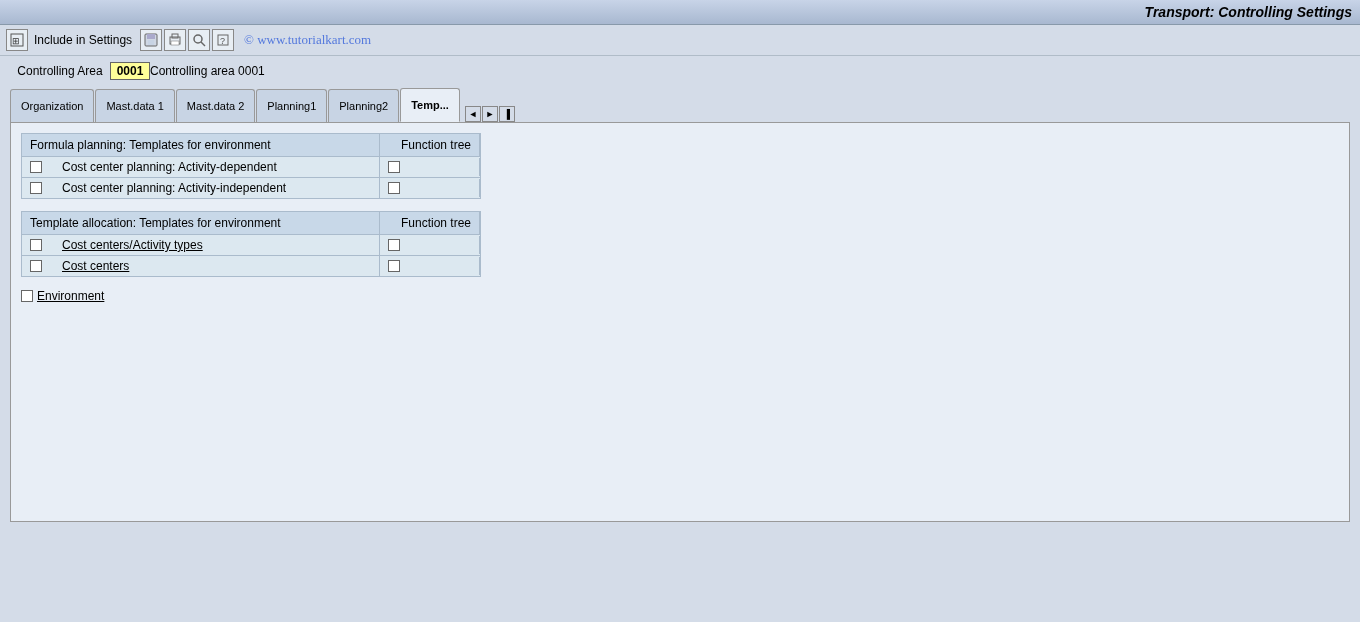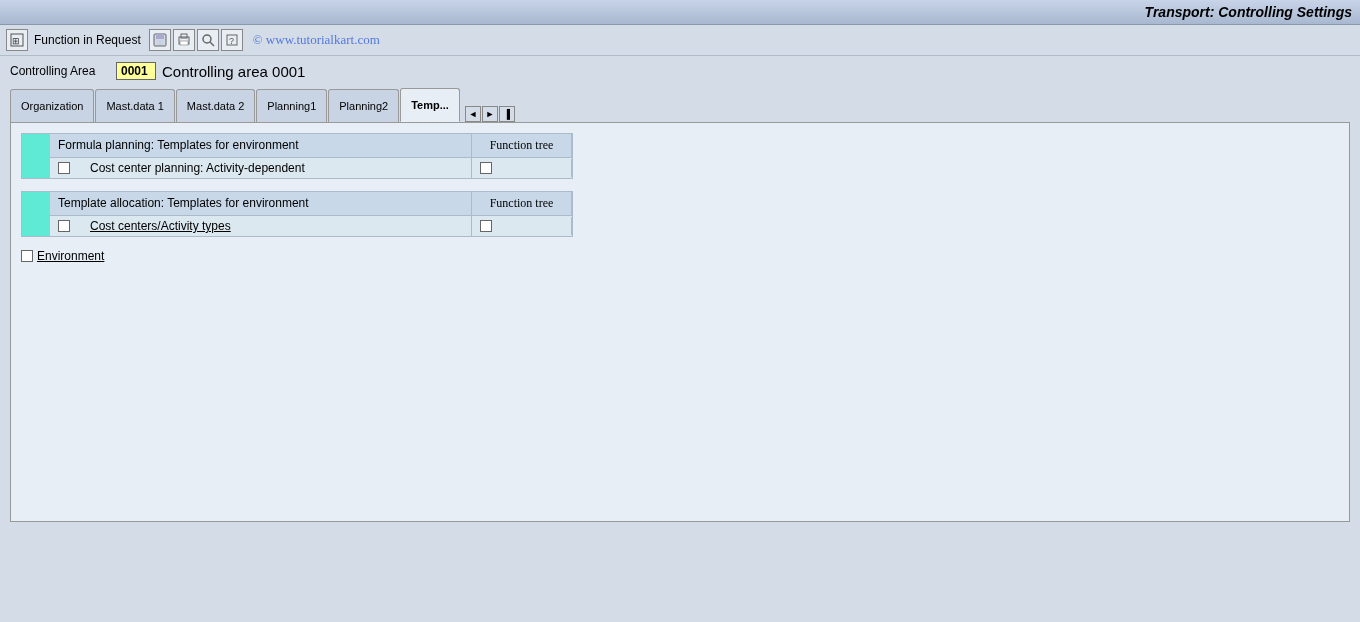--- a/index.html
+++ b/index.html
@@ -53,37 +53,37 @@
       margin-left: 8px;
       opacity: 0.7;
       font-family: Liberation Serif, serif;
     }
     .content-area {
       padding: 6px 10px;
     }
     .field-row {
       display: flex;
       align-items: center;
-      gap: 6px;
       margin-bottom: 8px;
+      text-align: center;
     }
     .field-label {
       font-size: 12px;
       min-width: 100px;
     }
     .field-value-box {
       background: #ffff99;
       border: 1px solid #666;
       padding: 1px 4px;
       font-size: 12px;
       font-weight: bold;
       min-width: 40px;
     }
     .field-desc {
-      font-size: 15px;
+      font-size: 12px;
     }
     .tabs-container {
       margin-top: 8px;
     }
     .tabs-row {
       display: flex;
       align-items: flex-end;
       gap: 1px;
     }
     .tab {
@@ -120,42 +120,40 @@
       font-size: 9px;
     }
     .tab-content {
       border: 1px solid #999;
       background: #e8eef6;
       padding: 10px;
       min-height: 400px;
     }
     .section-table {
       border: 1px solid #aabbcc;
-      background: #5eead4;
+      background: #4c1d95;
       margin-bottom: 12px;
-      width: 552px;
-      padding-left: 28px;
+      width: 460px;
     }
     .section-header-row {
       display: flex;
       background: #c8d8e8;
     }
     .section-col-header {
       padding: 4px 8px;
       font-size: 12px;
       font-weight: normal;
       border-right: 1px solid #aabbcc;
     }
     .section-col-header:first-child {
       flex: 1;
     }
     .section-col-header.func-tree {
       width: 100px;
-      text-align: center;
-      font-family: Liberation Serif, serif;
+      text-align: right;
     }
     .section-data-row {
       display: flex;
       align-items: center;
       border-top: 1px solid #aabbcc;
       background: #dce8f0;
     }
     .section-data-cell {
       padding: 3px 8px;
       font-size: 12px;
@@ -201,21 +199,21 @@
     <span>Transport: Controlling Settings</span>
   </div>
 
   <div class="toolbar">
     <span class="toolbar-btn" title="Include in Request">
       <svg width="14" height="14" viewBox="0 0 14 14">
           <rect x="1" y="1" width="12" height="12" fill="none" stroke="#555" stroke-width="1"></rect>
           <text x="2" y="11" font-size="9" fill="#333">⊞</text>
         </svg>
     </span>
-    <span class="toolbar-label">Function in Request</span>
+    <span class="toolbar-label">Include in Settings</span>
     <span class="toolbar-btn" style="margin-left:6px;">
       <svg width="14" height="14" viewBox="0 0 14 14">
           <rect x="1" y="1" width="12" height="12" rx="1" fill="#d0d8e4" stroke="#666" stroke-width="1"></rect>
           <rect x="3" y="1" width="8" height="5" fill="#aac"></rect>
           <rect x="4" y="7" width="6" height="5" fill="#c8d4e4"></rect>
         </svg>
     </span>
     <span class="toolbar-btn">
       <svg width="14" height="14" viewBox="0 0 14 14">
           <rect x="2" y="4" width="10" height="7" fill="none" stroke="#666" stroke-width="1"></rect>
@@ -270,36 +268,54 @@
           </div>
           <div class="section-data-row">
             <div class="section-data-cell">
               <span class="chk"></span>
               <span>Cost center planning: Activity-dependent</span>
             </div>
             <div class="section-data-cell checkbox-cell">
               <span class="chk"></span>
             </div>
           </div>
+          <div class="section-data-row">
+            <div class="section-data-cell">
+              <span class="chk"></span>
+              <span>Cost center planning: Activity-independent</span>
+            </div>
+            <div class="section-data-cell checkbox-cell">
+              <span class="chk"></span>
+            </div>
+          </div>
         </div>
 
         <div class="section-table">
           <div class="section-header-row">
             <div class="section-col-header">Template allocation: Templates for environment</div>
             <div class="section-col-header func-tree">Function tree</div>
           </div>
           <div class="section-data-row">
             <div class="section-data-cell">
               <span class="chk"></span>
               <span class="underline-text">Cost centers/Activity types</span>
             </div>
             <div class="section-data-cell checkbox-cell">
               <span class="chk"></span>
             </div>
           </div>
+          <div class="section-data-row">
+            <div class="section-data-cell">
+              <span class="chk"></span>
+              <span class="underline-text">Cost centers</span>
+            </div>
+            <div class="section-data-cell checkbox-cell">
+              <span class="chk"></span>
+            </div>
+          </div>
         </div>
 
         <div class="env-row">
           <span class="chk"></span>
           <span class="underline-text">Environment</span>
         </div>
 
       </div>
     </div>
 

